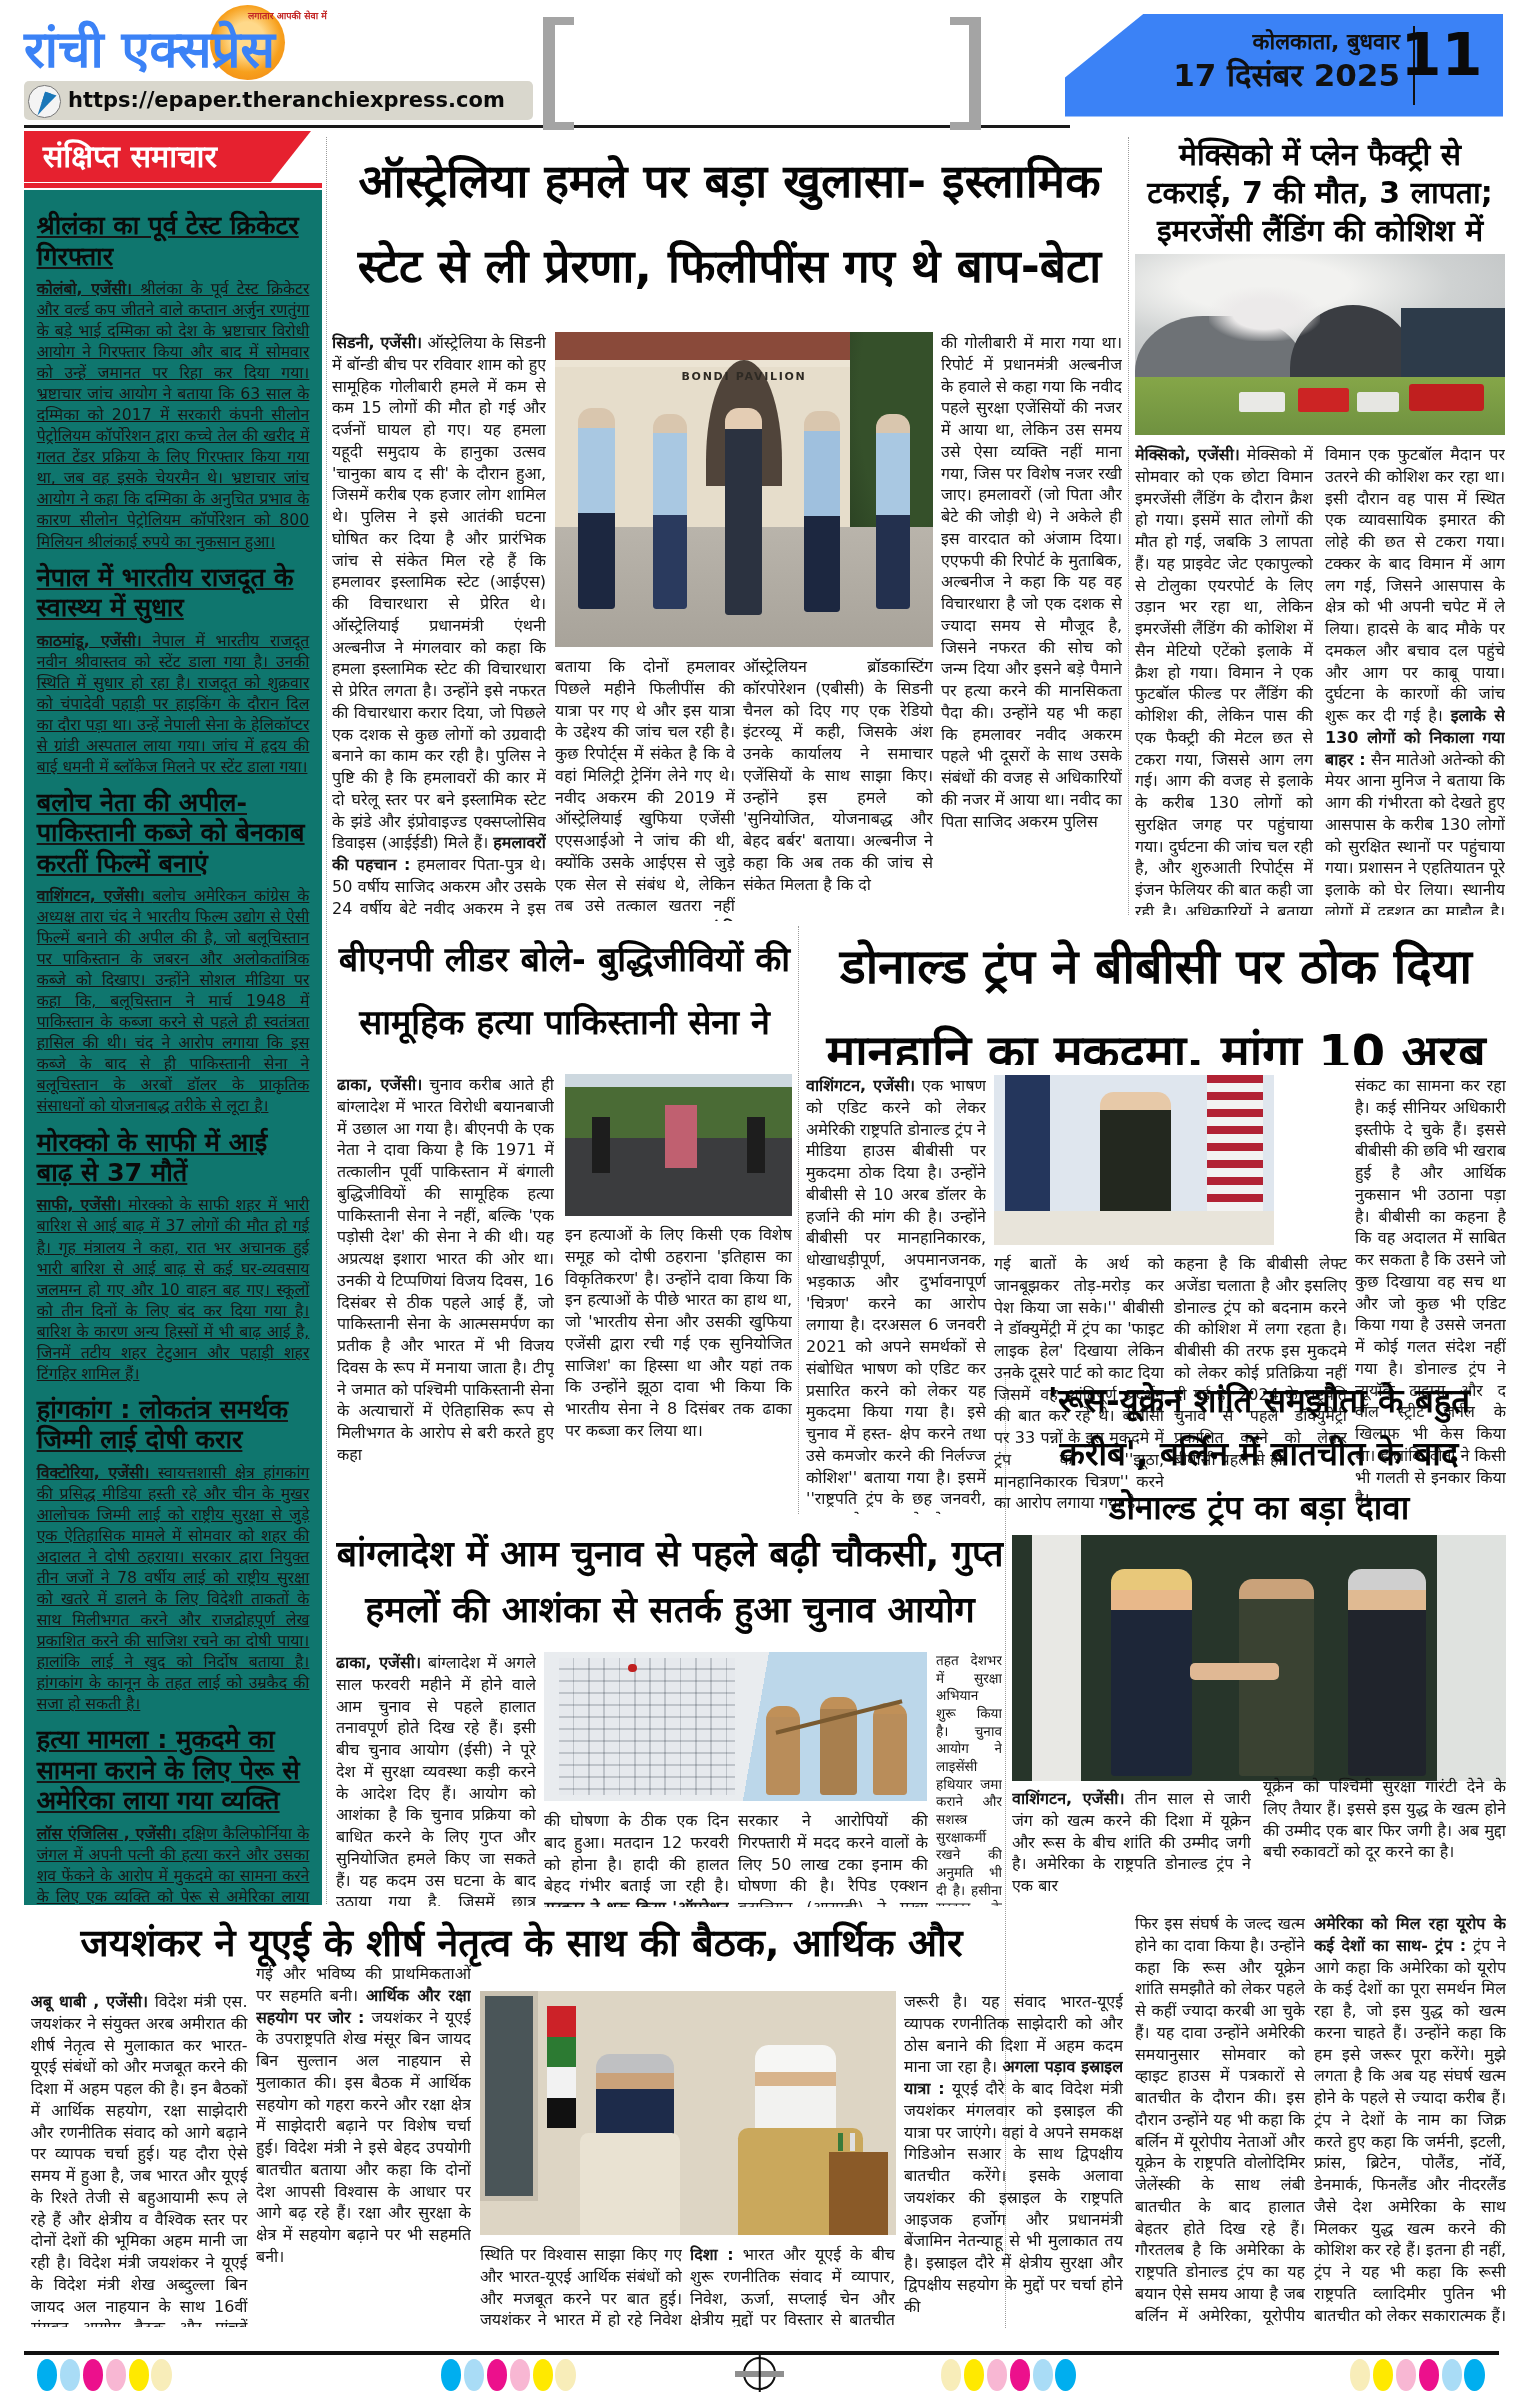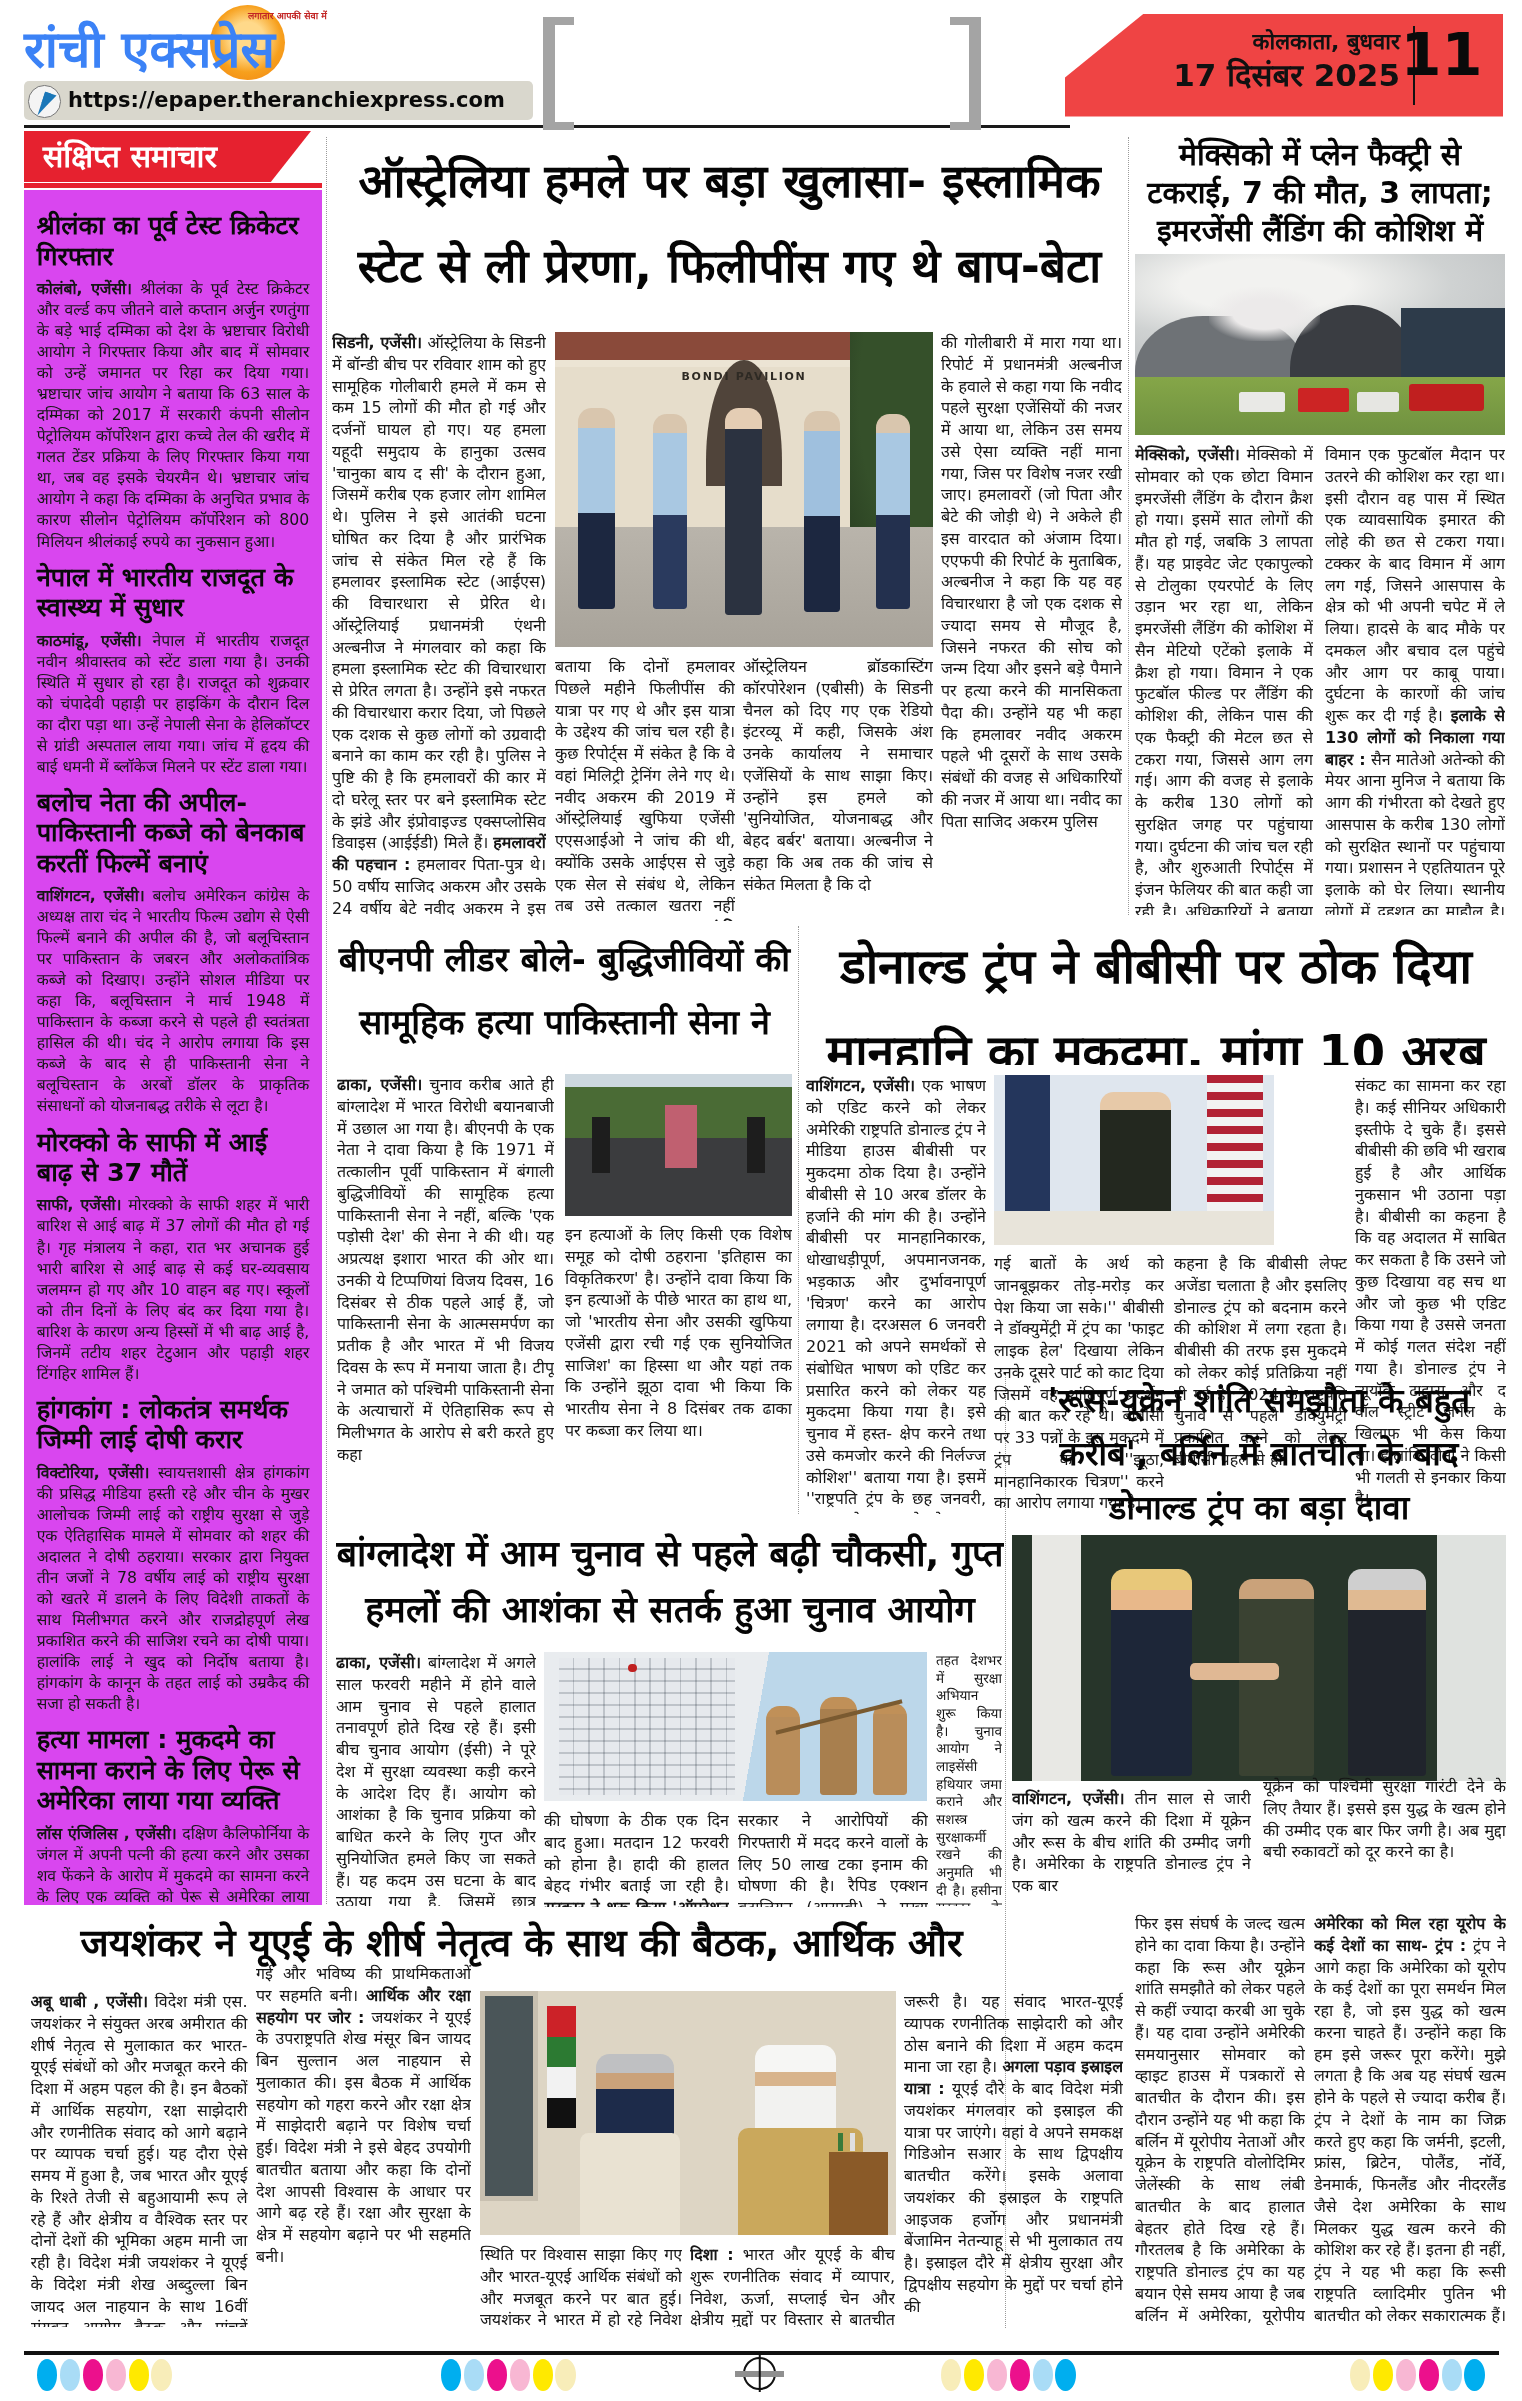--- a/index.html
+++ b/index.html
@@ -17,34 +17,34 @@
   #urlbar{left:24px;top:81px;width:509px;height:39px;background:#d9d7cd;border-radius:5.1px;z-index:2;}
   #urlbar .icon{position:absolute;left:4.2px;top:4.2px;width:30.5px;height:30.5px;border-radius:50%;background:#f4f4f4;border:1.7px solid #777;}
   #urlbar .cursor{position:absolute;left:12px;top:6.8px;width:0;height:0;border-left:6.8px solid #1b77b8;border-right:6.8px solid transparent;border-bottom:13.6px solid transparent;border-top:12px solid #1b77b8;transform:rotate(18deg);}
   #urlbar .txt{position:absolute;left:44px;top:6.8px;font-size:21px;font-weight:bold;color:#0a0a0a;}
   #header-rule{left:24px;top:125px;width:1046px;height:3.4px;background:#1a1a1a;}
   .bracket{top:17px;width:18.7px;height:97px;}
   .bracket.l{left:543px;border-left:12px solid #a4a4a4;border-top:8.5px solid #a4a4a4;border-bottom:8.5px solid #a4a4a4;}
   .bracket.r{left:950px;border-right:12px solid #a4a4a4;border-top:8.5px solid #a4a4a4;border-bottom:8.5px solid #a4a4a4;}
   #section-title{left:563px;top:29px;width:383px;text-align:center;font-size:49px;font-weight:800;line-height:73px;}
   #section-title .blue{color:#189ad5;}
-  #datebox{left:1065px;top:13.6px;width:438px;height:103px;background:#ef4444;
+  #datebox{left:1065px;top:13.6px;width:438px;height:103px;background:#3b82f6;
            clip-path:polygon(18% 0,100% 0,100% 100%,0 100%,0 62%);}
   #datebox .dt{position:absolute;right:103px;top:13.6px;text-align:right;color:#111;}
   #datebox .dt .l1{font-size:22px;font-weight:bold;line-height:29px;}
   #datebox .dt .l2{font-size:31px;font-weight:bold;line-height:39px;}
   #datebox .vline{position:absolute;right:88px;top:12px;bottom:12px;width:2.5px;background:#111;}
   #datebox .pn{position:absolute;right:20.4px;top:6.8px;font-size:59px;font-weight:800;color:#0a0a0a;}
   
   #briefs-banner{left:24px;top:131px;width:287px;height:51px;background:#e6212f;
                  clip-path:polygon(0 0,100% 0,86% 100%,0 100%);color:#fff;font-size:30.5px;font-weight:800;
                  line-height:51px;padding-left:18.7px;box-sizing:border-box;}
   #briefs-rule{left:24px;top:183px;width:298px;height:5.1px;background:#e6212f;}
-  #briefs-box{left:24px;top:190px;width:298px;height:1715px;background:#d946ef;box-sizing:border-box;
-              padding:10.2px 12.7px;overflow:hidden;}
+  #briefs-box{left:24px;top:190px;width:298px;height:1715px;background:#0f766e;box-sizing:border-box;
+              padding:10.2px 12.7px;overflow:hidden;text-decoration:underline;}
   .brief h3{font-size:25.4px;line-height:1.2;margin:10.2px 0 6.8px;color:#0a0a0a;font-weight:800;}
   .brief p{font-size:15.7px;line-height:1.34;margin:0 0 3.4px;text-align:justify;}
   .brief .b{font-weight:bold;}
   
   .vdot{border-left:1.7px dotted #9a9a9a;width:0;}
   
   .photo{position:absolute;overflow:hidden;background:#ccc;}
   .photo div{position:absolute;}
   .person{border-radius:13.6px 13.6px 3.4px 3.4px;}
   

